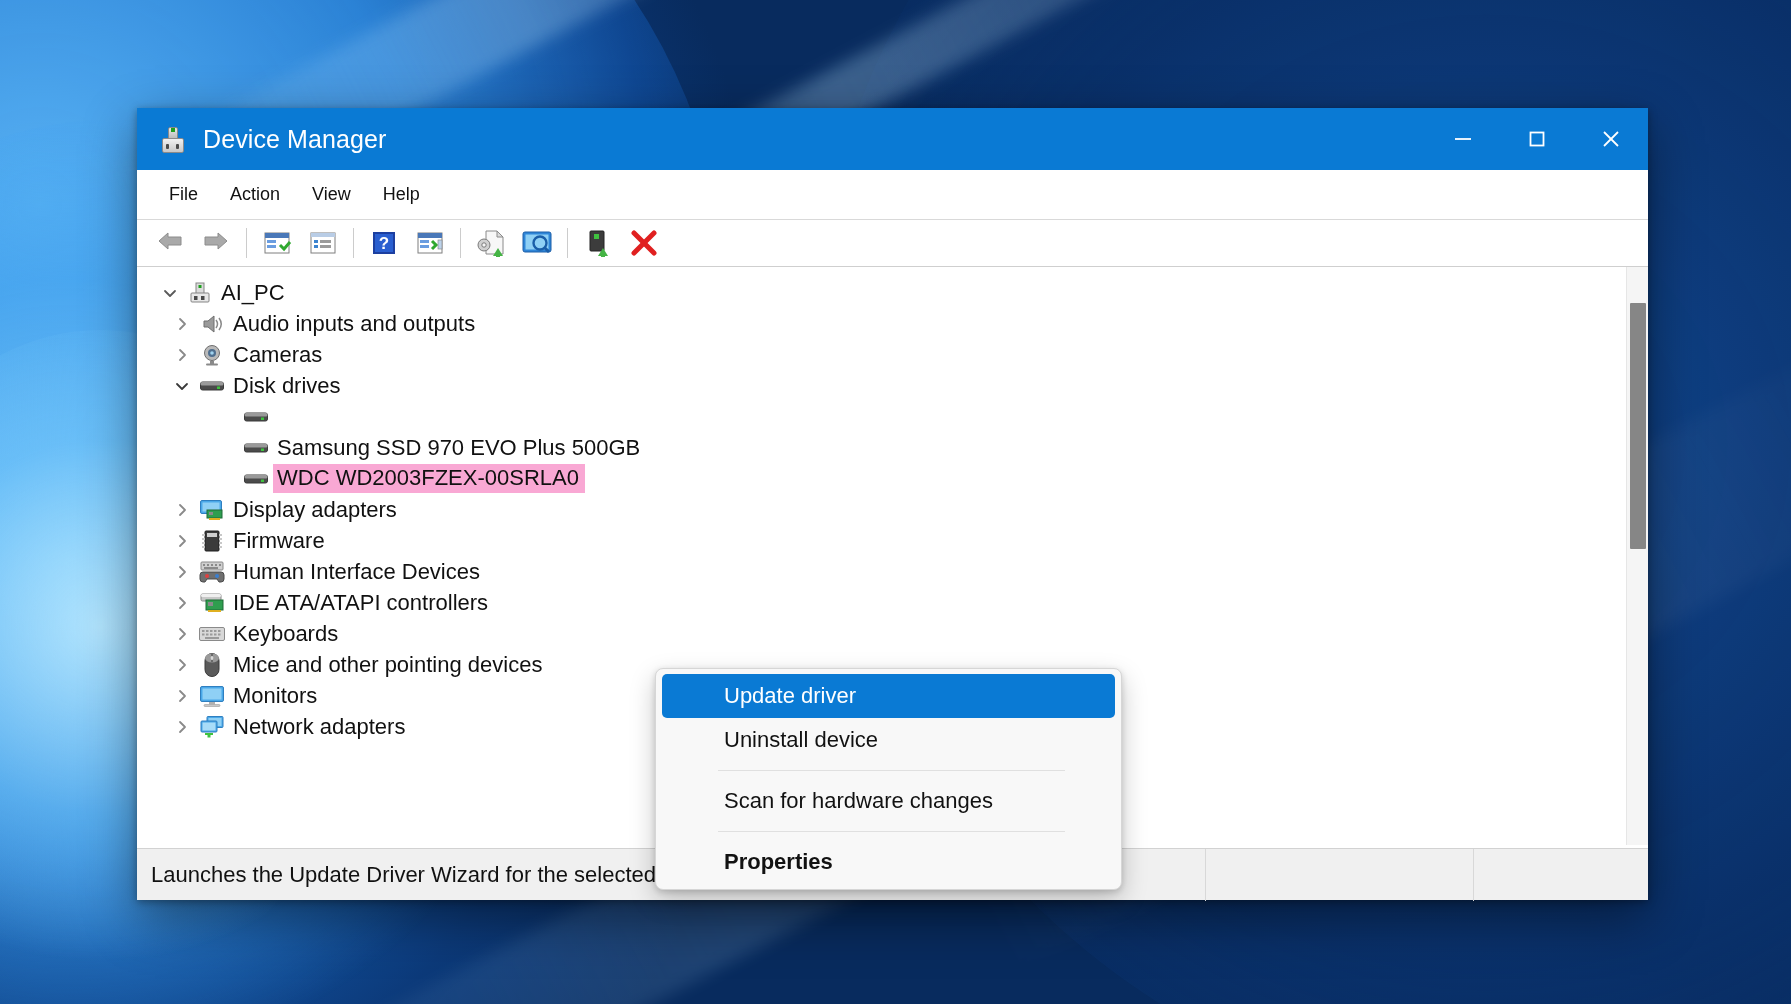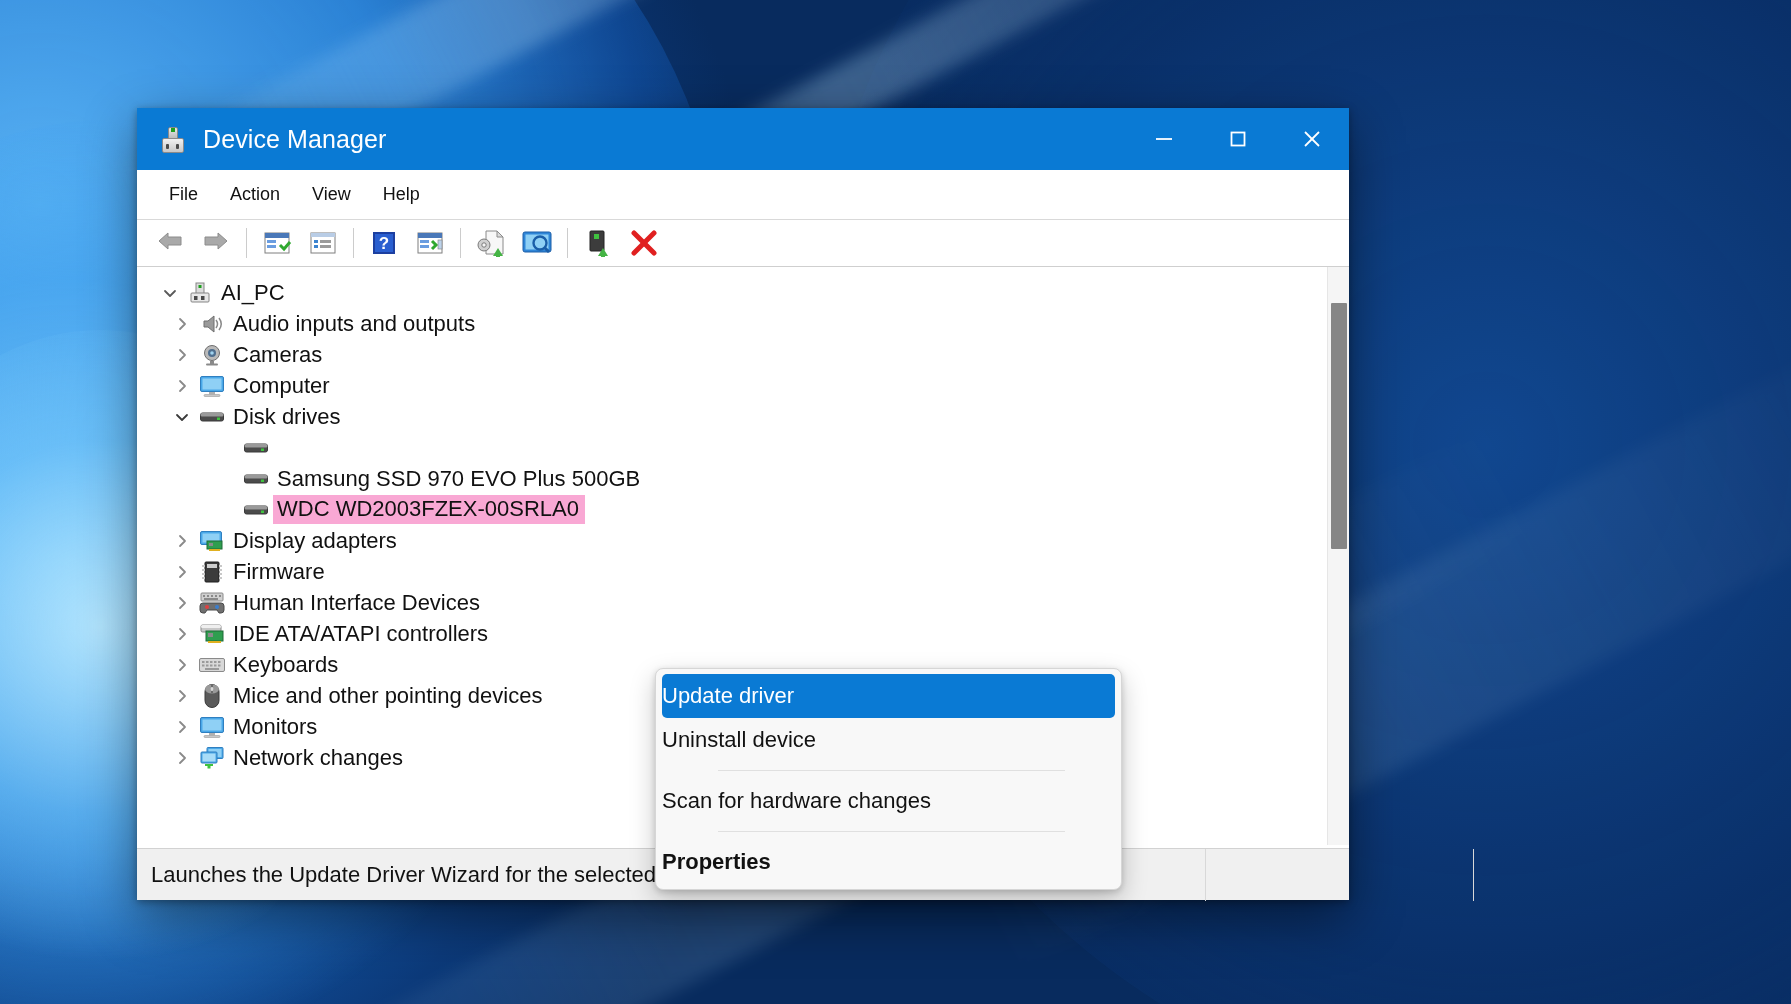--- a/index.html
+++ b/index.html
@@ -52,21 +52,21 @@
   .s1 { left: 60px;  top: -90px;  width: 1100px; height: 90px; }
   .s2 { left: 300px; top: 10px;   width: 1300px; height: 55px; }
   .s3 { left: 120px; top: 760px;  width: 1500px; height: 120px; opacity: .5; }
   .s4 { left: 900px; top: 560px;  width: 1100px; height: 170px; opacity: .35; }
 
   
   #window {
     position: absolute;
     left: 137px;
     top: 108px;
-    width: 1212px;
+    width: 1511px;
     height: 792px;
     background: #ffffff;
     box-shadow: 0 18px 50px rgba(0,0,0,0.45), 0 2px 8px rgba(0,0,0,0.35);
   }
 
   
   #titlebar {
     position: relative;
     height: 62px;
     background: #0a7ad4;
@@ -276,20 +276,21 @@
     box-shadow: 0 10px 26px rgba(0,0,0,0.22), 0 2px 6px rgba(0,0,0,0.16);
     padding: 5px 0;
     box-sizing: border-box;
   }
   .cm-item {
     height: 44px;
     display: flex;
     align-items: center;
     font-size: 22px;
     color: #121212;
+    padding-left: 62px;
     margin: 0 6px;
     border-radius: 5px;
     cursor: default;
     white-space: nowrap;
   }
   .cm-item.highlight {
     background: #0a7ad4;
     color: #ffffff;
   }
   .cm-item.bold { font-weight: bold; }
@@ -495,36 +496,20 @@
               <circle cx="12" cy="10" r="7.5" fill="#b9b9b9" stroke="#6f6f6f"></circle>
               <circle cx="12" cy="10" r="4" fill="#4f6f8f"></circle>
               <circle cx="12" cy="10" r="1.8" fill="#9fd3f0"></circle>
               <rect x="10" y="18" width="4" height="3" fill="#8a8a8a"></rect>
               <rect x="6" y="20.5" width="12" height="2" rx="1" fill="#8a8a8a"></rect>
             </svg>
           </span>
           <span class="node-label">Cameras</span>
         </div>
 
-        <div class="node depth1">
-          <span class="chev">
-            <svg width="16" height="16" viewBox="0 0 16 16">
-                <path d="M6 3 L11 8 L6 13" fill="none" stroke="#8a8a8a" stroke-width="1.8" stroke-linecap="round" stroke-linejoin="round"></path>
-              </svg>
-          </span>
-          <span class="node-icon">
-            <svg width="26" height="24" viewBox="0 0 26 24">
-              <rect x="1.5" y="2.5" width="23" height="15" rx="1.5" fill="#4aa8e8" stroke="#2f7fc0"></rect>
-              <rect x="3.5" y="4.5" width="19" height="11" fill="#8fd0f5"></rect>
-              <rect x="10" y="18" width="6" height="2.5" fill="#b0b0b0"></rect>
-              <rect x="5" y="20.5" width="16" height="2" rx="1" fill="#c8c8c8" stroke="#9a9a9a" stroke-width="0.6"></rect>
-            </svg>
-          </span>
-          <span class="node-label">Computer</span>
-        </div>
 
         <div class="node depth1">
           <span class="chev">
             <svg width="16" height="16" viewBox="0 0 16 16">
                 <path d="M3 6 L8 11 L13 6" fill="none" stroke="#3a3a3a" stroke-width="1.8" stroke-linecap="round" stroke-linejoin="round"></path>
               </svg>
           </span>
           <span class="node-icon">
             <svg width="26" height="20" viewBox="0 0 26 20">
               <rect x="1.5" y="6" width="23" height="8" rx="2" fill="#4b4b4b" stroke="#3a3a3a"></rect>
@@ -723,21 +708,21 @@
           <span class="node-icon">
             <svg width="26" height="24" viewBox="0 0 26 24">
               <rect x="8" y="1.5" width="16" height="11" rx="1" fill="#4aa8e8" stroke="#2f7fc0"></rect>
               <rect x="9.5" y="3" width="13" height="8" fill="#8fd0f5"></rect>
               <rect x="2" y="6" width="16" height="11" rx="1" fill="#4aa8e8" stroke="#2f7fc0"></rect>
               <rect x="3.5" y="7.5" width="13" height="8" fill="#a8dcf8"></rect>
               <path d="M6 18 h8 v2 h-8 z" fill="#3fc23f"></path>
               <rect x="8.5" y="19.5" width="3" height="3" fill="#3fc23f"></rect>
             </svg>
           </span>
-          <span class="node-label">Network changes</span>
+          <span class="node-label">Network adapters</span>
         </div>
 
       </div>
 
       <div id="vscroll">
         <div id="vthumb"></div>
       </div>
     </div>
 
     <div id="statusbar">

